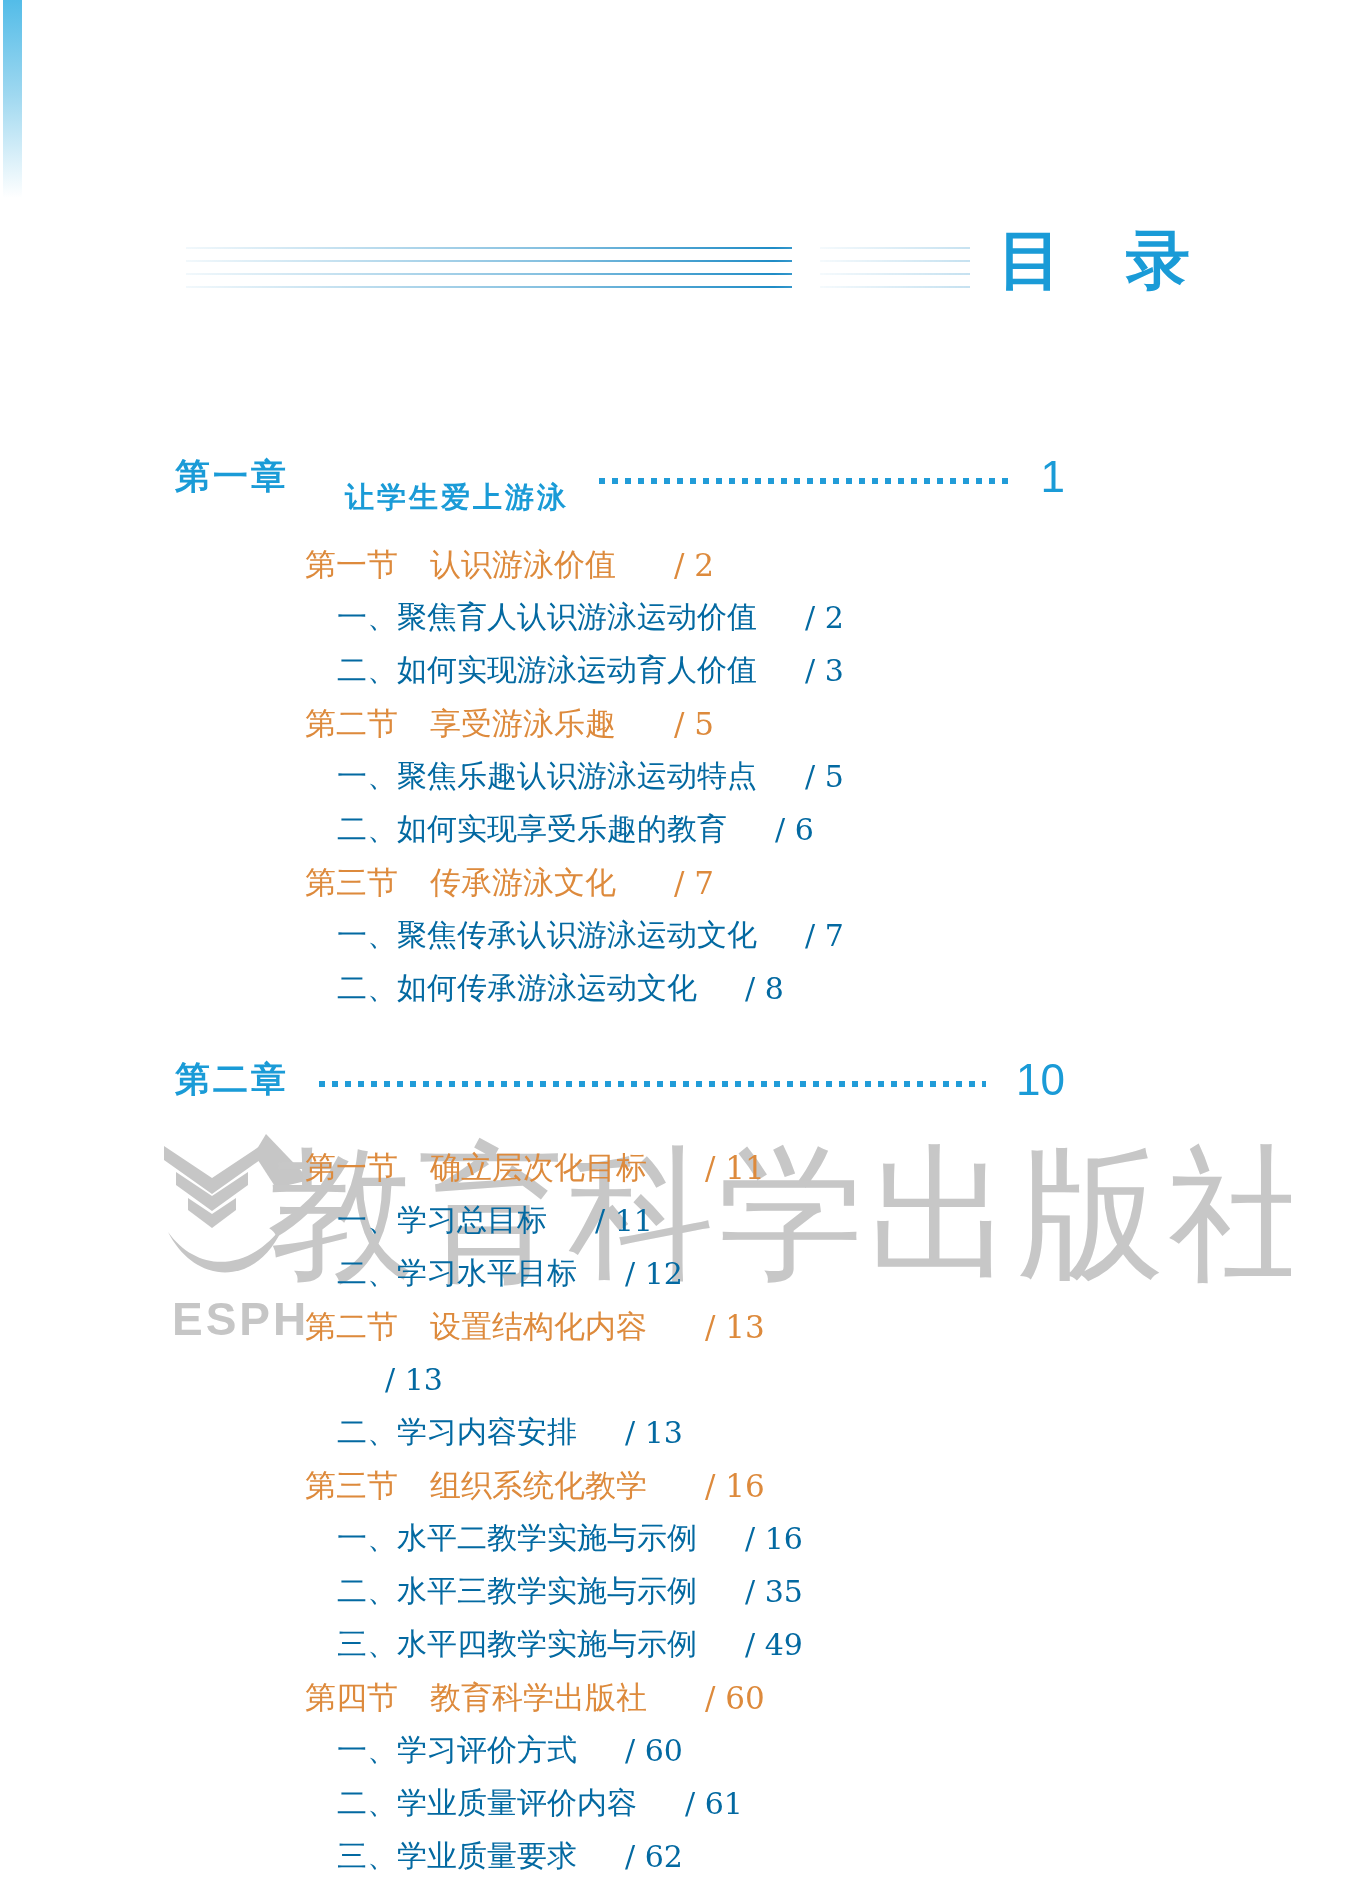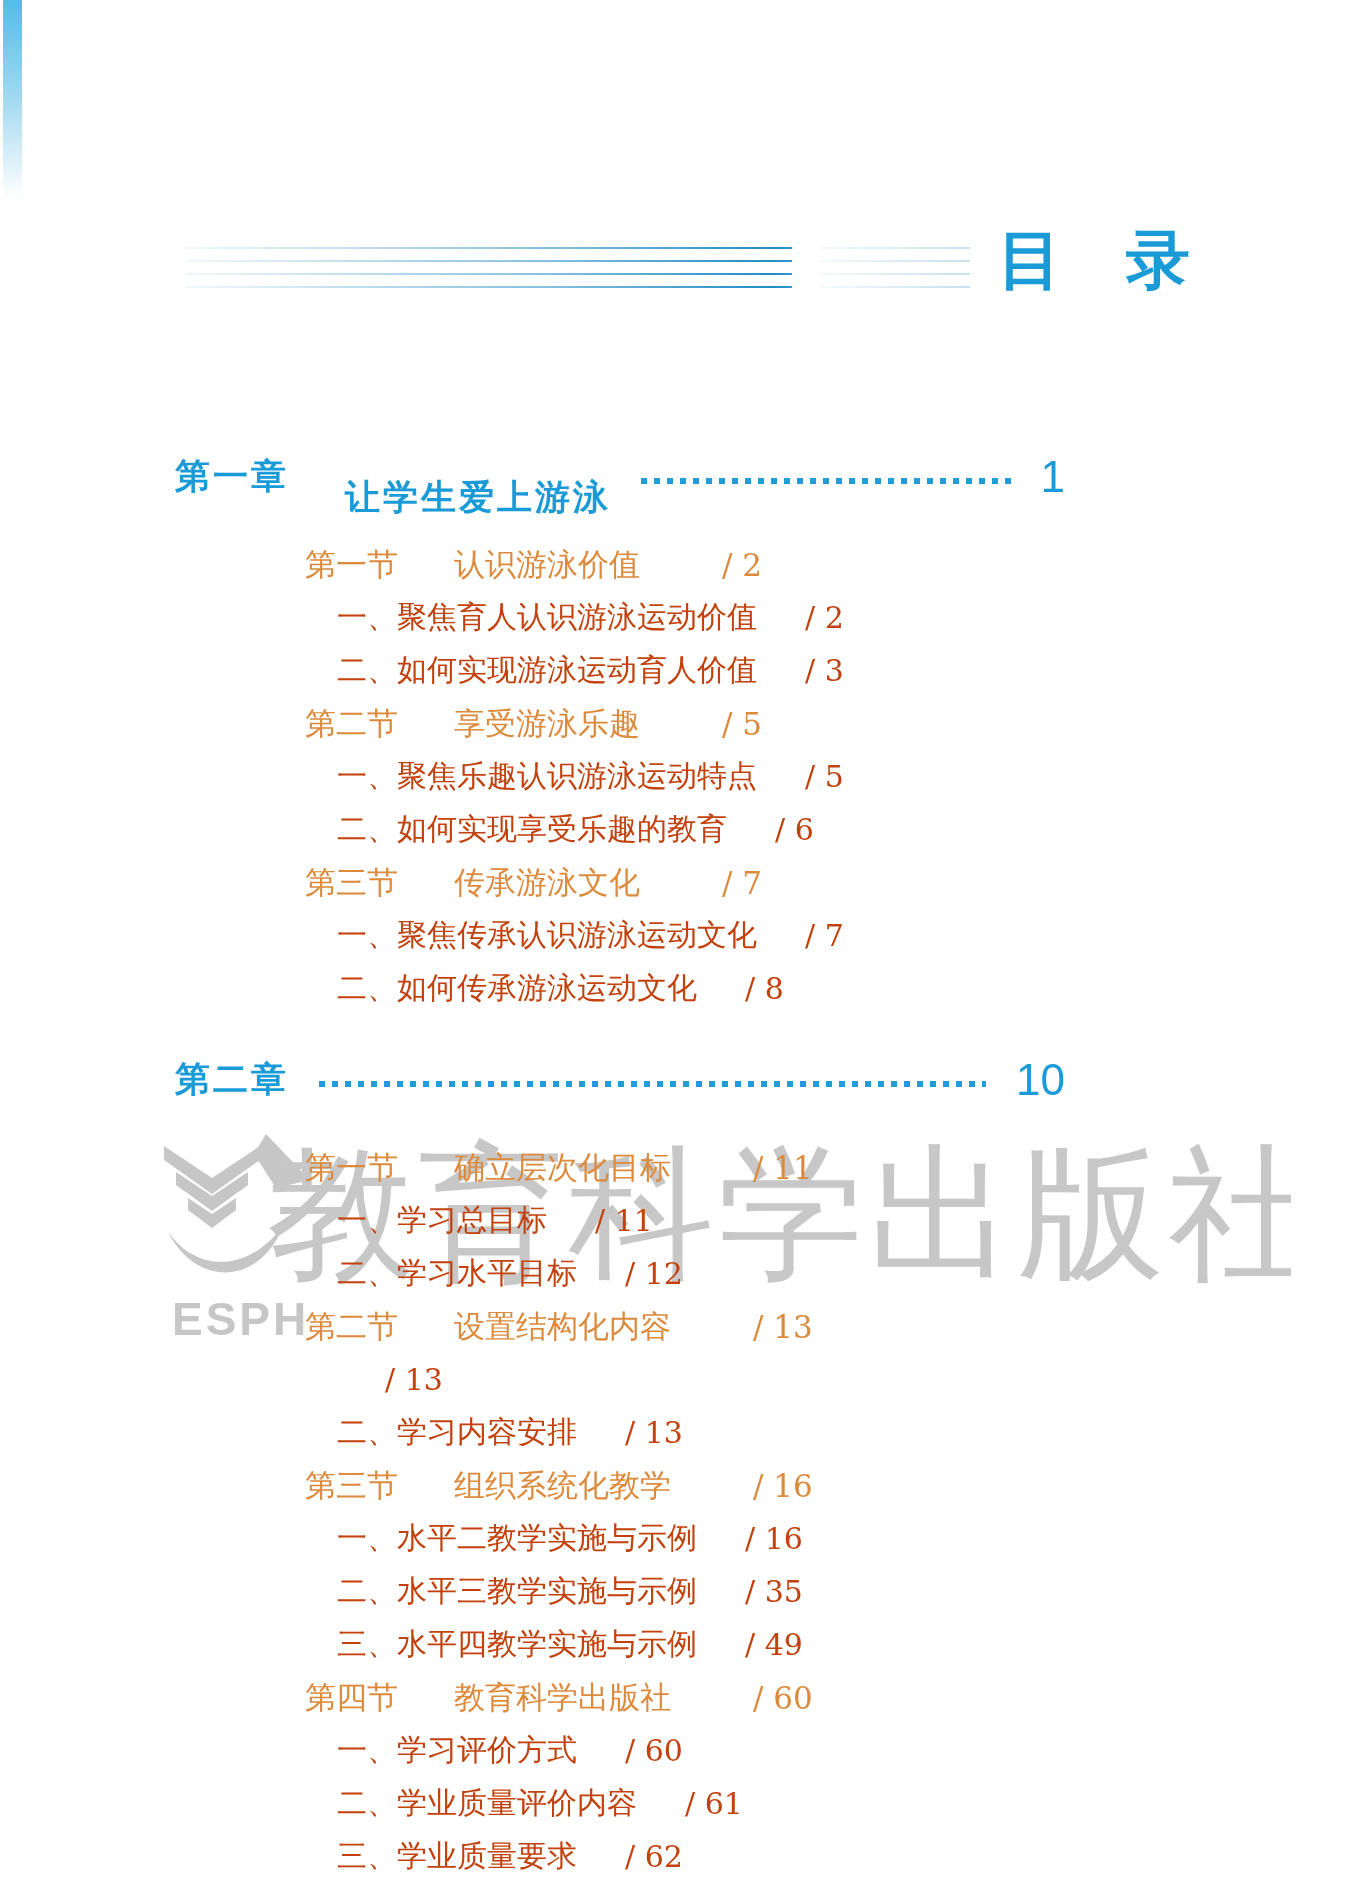--- a/index.html
+++ b/index.html
@@ -40,38 +40,38 @@
     position:absolute; left:268px; top:1118px; width:1080px;
     font-size:146px; line-height:190px; letter-spacing:4px; color:#c7c7c7;
     font-family:"DejaVu Serif", serif; white-space:nowrap;
   }
 
   
   .toc { position:absolute; left:175px; top:452px; width:890px; z-index:2; }
 
   .ch-row { display:flex; align-items:center; height:48px; color:#1a9bd7;gap:18px; }
   .ch-label { font-size:35px; font-weight:bold; letter-spacing:3px; }
-  .ch-title { font-size:35px; font-weight:bold; letter-spacing:3px; margin-left:38px;margin-top:43px; }
+  .ch-title { font-size:29px; font-weight:bold; letter-spacing:3px; margin-left:38px;margin-top:43px; }
   .leader {
     flex:1; height:6px; margin:10px 12px 0 12px; align-self:center;
     background:repeating-linear-gradient(to right, #219cd8 0 6px, rgba(0,0,0,0) 6px 13px);
   }
   .ch-page { font-size:44px; font-weight:400; color:#1a9bd7; margin-top:2px; }
 
   .sections { margin-top:38px; margin-left:130px; }
   .sec-row {
     display:flex; align-items:center; height:53px;
-    color:#dd8a3c; font-size:31px; font-family:"DejaVu Serif", serif;gap:24px;
+    color:#dd8a3c; font-size:31px; font-family:"DejaVu Serif", serif;
   }
   .sec-title { margin-left:32px; }
   .sec-page { margin-left:58px; }
 
   .item-row {
     display:flex; align-items:center; height:53px; margin-left:32px;
-    color:#c2410c; font-size:30px; font-family:"DejaVu Serif", serif;
+    color:#0369a1; font-size:30px; font-family:"DejaVu Serif", serif;
   }
   .item-page { margin-left:48px; }
 
   .chapter + .chapter { margin-top:40px; }
 </style>
 </head>
 <body>
 
 <div class="page">
 

